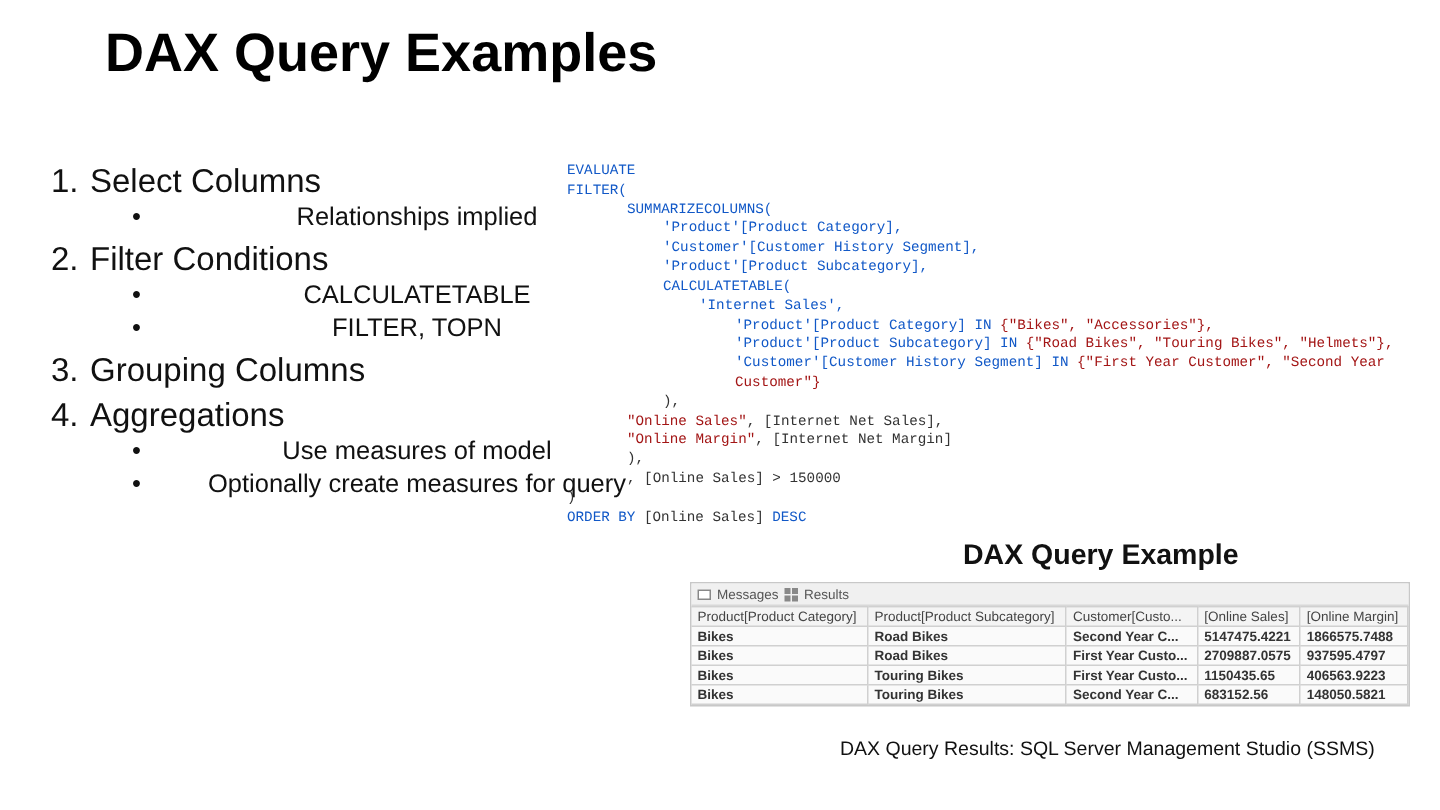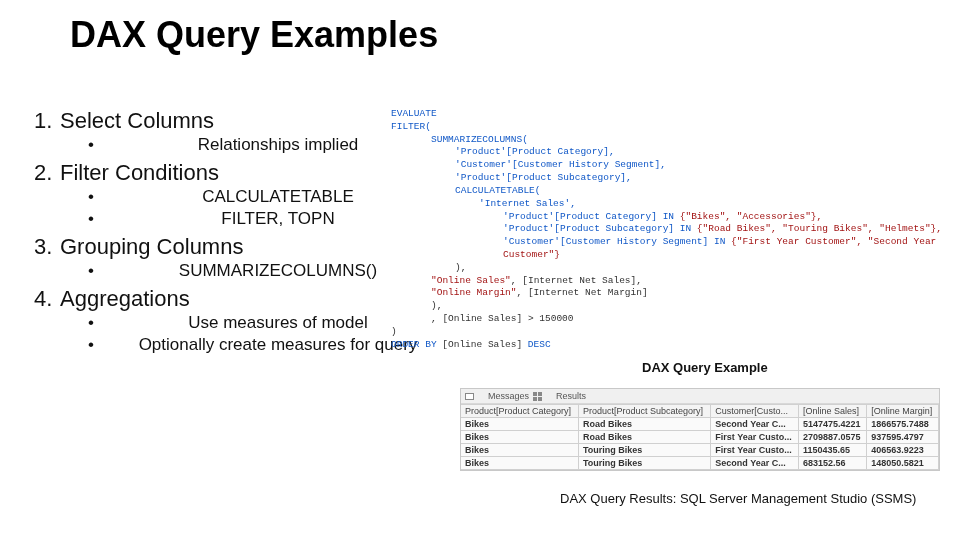--- a/index.html
+++ b/index.html
@@ -23,49 +23,48 @@
   .sec-title { font-size: 22px; font-weight: 400; }
   .bullets { margin-left: 54px; list-style: none; text-align: center; }
   .bullets li { font-size: 17px; line-height: 1.3; position: relative; padding-left: 14px; }
   .bullets li::before { content: "•"; position: absolute; left: 0; }
   .code-block {
     position: absolute; left: 378px; top: 108px;
     width: 560px;
     font-family: Consolas, "Courier New", monospace;
     font-size: 9.5px; line-height: 1.35;
     color: #333;
-    margin-left: 13px;
   }
   .kw { color: #1158c7; }
   .fn { color: #1158c7; }
   .tbl { color: #1158c7; }
   .str { color: #a31515; }
   .col { color: #333; }
   .ind2 { padding-left: 40px; }
   .ind3 { padding-left: 64px; }
   .ind4 { padding-left: 88px; }
   .ind5 { padding-left: 112px; }
   .caption1 {
     position: absolute; left: 642px; top: 360px;
-    font-size: 13px; font-weight: 700;
+    font-size: 19px; font-weight: 700;
   }
   .caption2 {
     position: absolute; left: 560px; top: 491px;
     font-size: 13px; font-weight: 400;
   }
   .results {
     position: absolute; left: 460px; top: 388px;
     width: 480px;
     font-family: "Segoe UI", Arial, sans-serif;
     font-size: 9px; color: #333;
     border: 1px solid #c8c8c8;
     background: #fafafa;
   }
   .tabbar { display: flex; gap: 4px; padding: 2px 4px; background: #f0f0f0; border-bottom: 1px solid #d8d8d8; align-items:center; }
-  .tabbar span { display: inline-flex; align-items: center; gap: 14px; color: #555; }
+  .tabbar span { display: inline-flex; align-items: center; gap: 4px; color: #555; }
   .tabbar .grid-icon { display:inline-block; width:9px; height:9px;
     background: linear-gradient(#888,#888), linear-gradient(#888,#888), linear-gradient(#888,#888), linear-gradient(#888,#888);
     background-size: 4px 4px; background-repeat: no-repeat;
     background-position: 0 0, 5px 0, 0 5px, 5px 5px; }
   .tabbar .msg-icon { display:inline-block; width:9px; height:7px; border:1px solid #888; background:#fff; position:relative; }
   table.results-tbl { width: 100%; border-collapse: collapse; }
   table.results-tbl th, table.results-tbl td {
     border: 1px solid #d0d0d0; padding: 1px 4px; text-align: left;
     white-space: nowrap; overflow: hidden; font-weight: bold;
   }
@@ -97,21 +96,20 @@
       <li>CALCULATETABLE</li>
       <li>FILTER, TOPN</li>
     </ul>
   </div>
   <div class="section">
     <div class="sec-head">
       <span class="sec-num">3.</span>
       <span class="sec-title">Grouping Columns</span>
     </div>
     <ul class="bullets">
-      <li>SUMMARIZECOLUMNS()</li>
     </ul>
   </div>
   <div class="section">
     <div class="sec-head">
       <span class="sec-num">4.</span>
       <span class="sec-title">Aggregations</span>
     </div>
     <ul class="bullets">
       <li>Use measures of model</li>
       <li>Optionally create measures for query</li>

